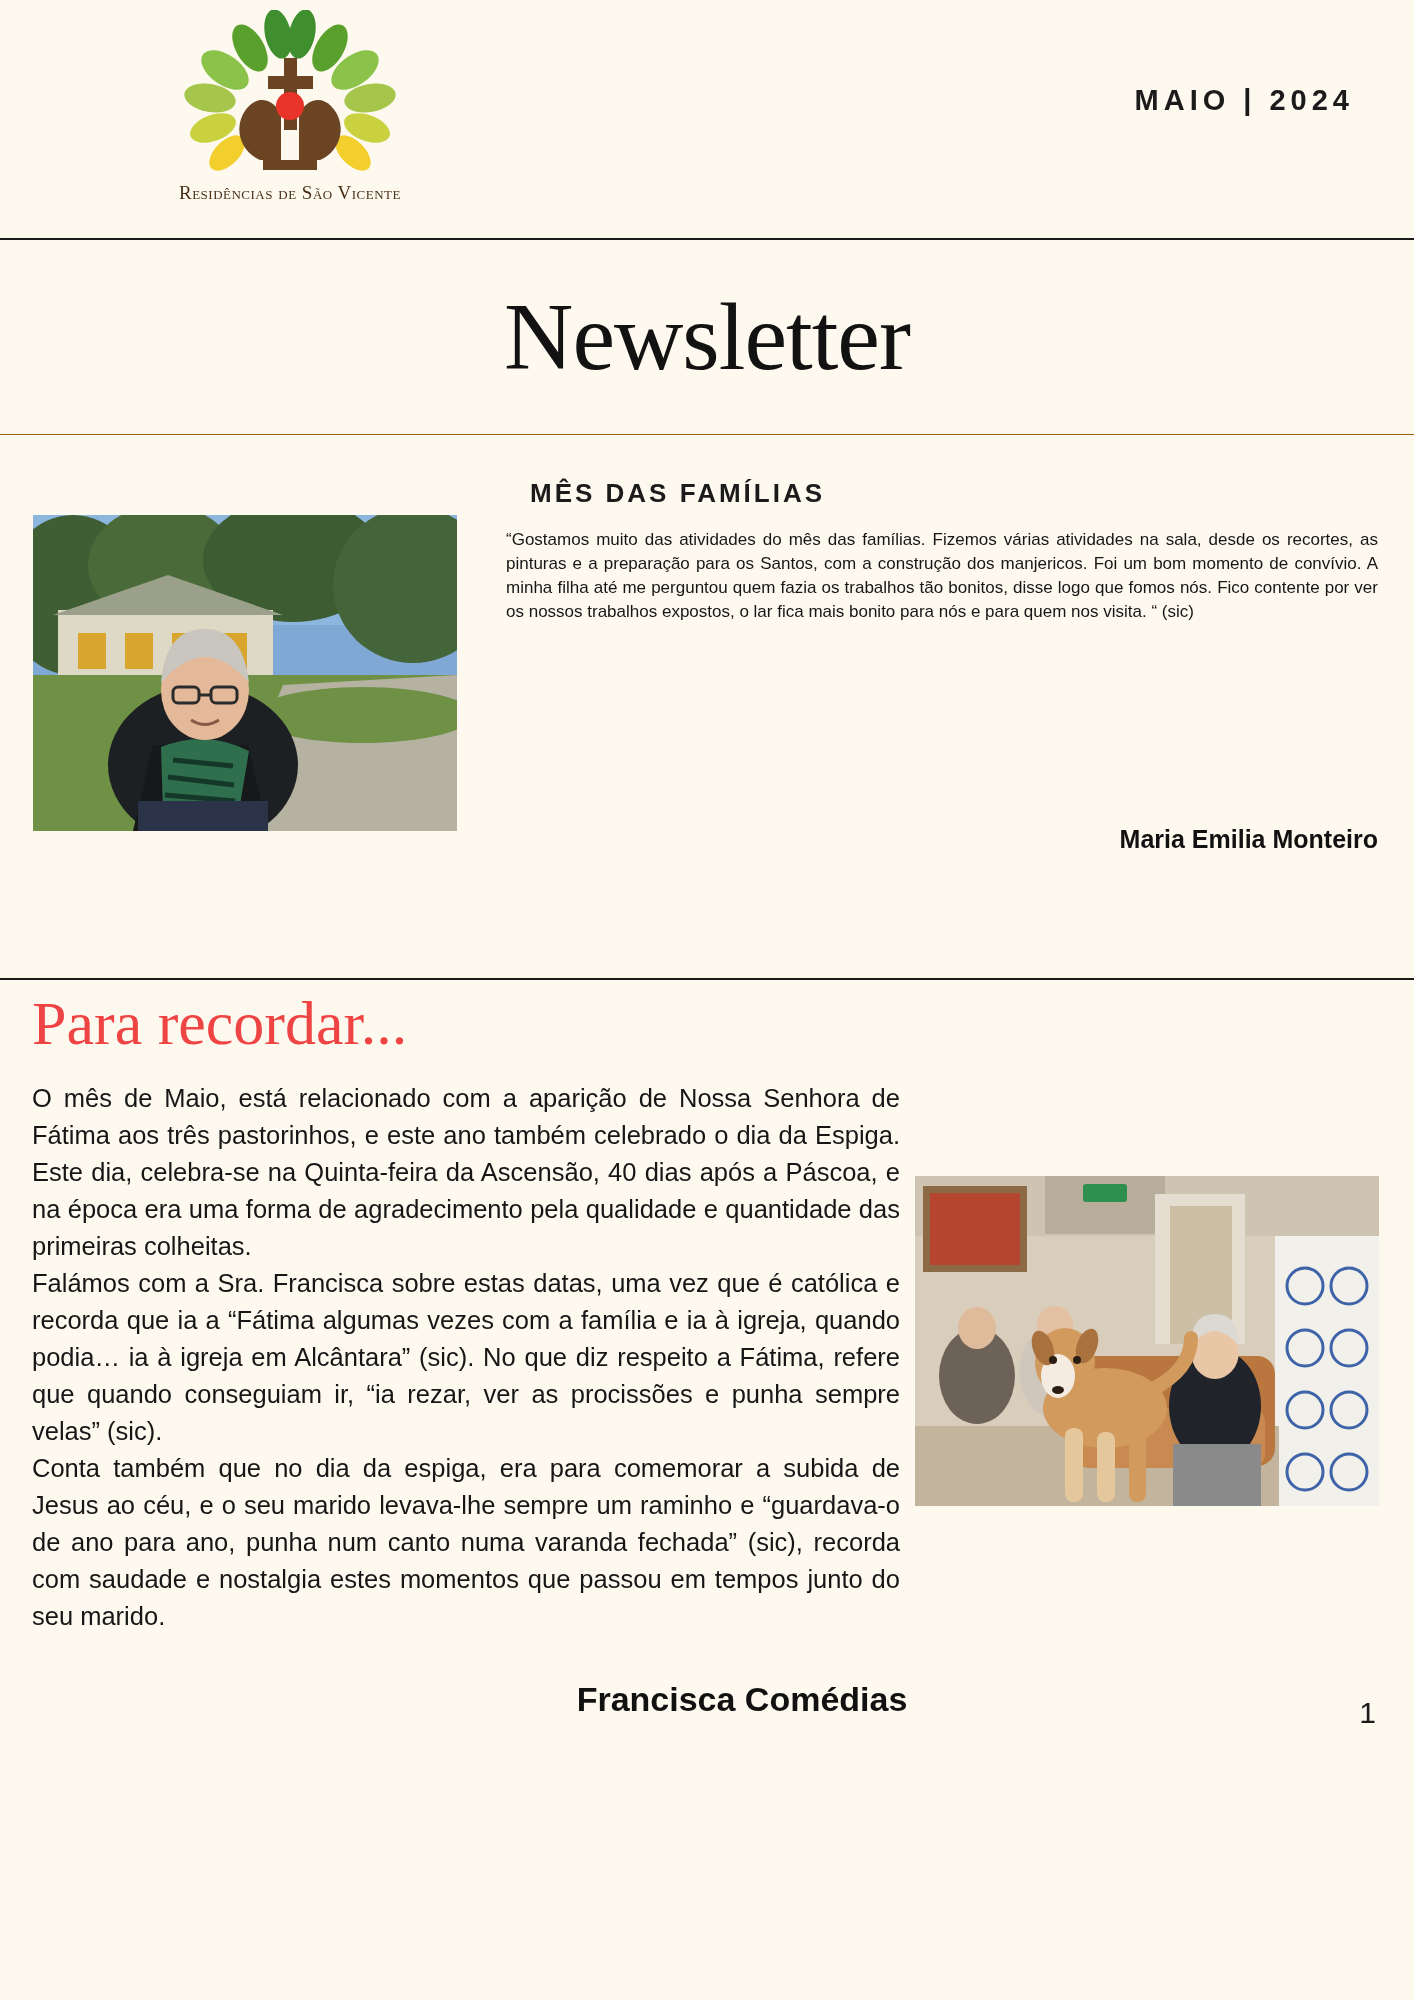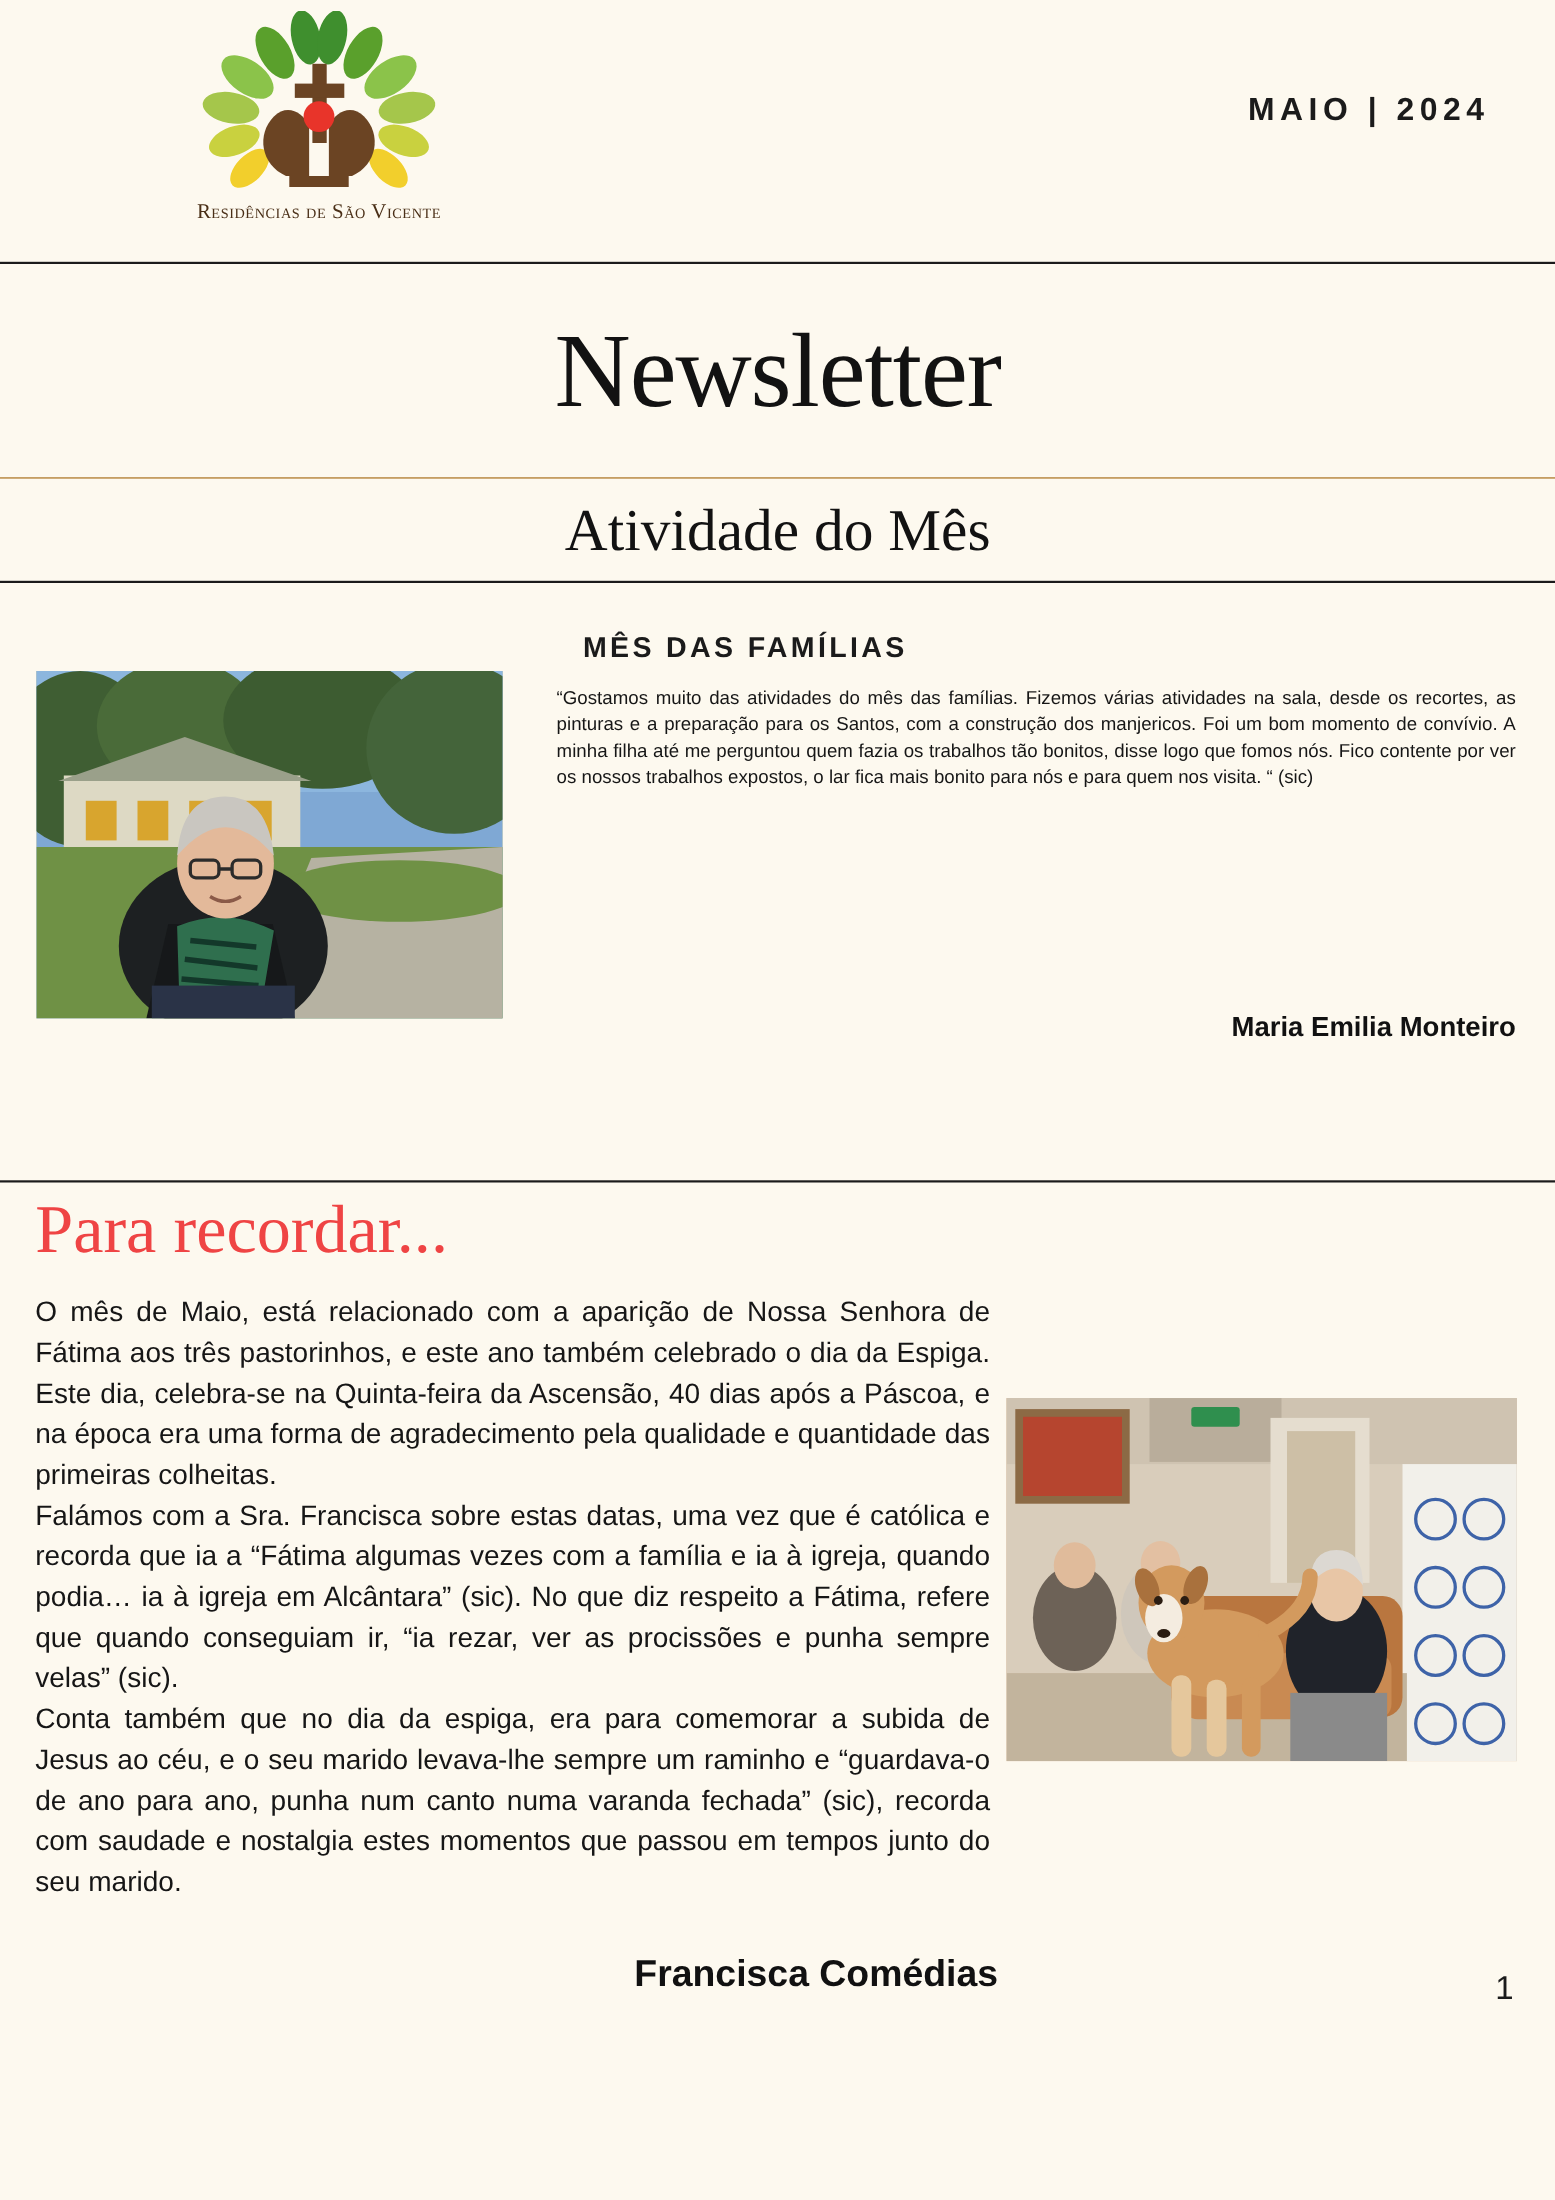--- a/index.html
+++ b/index.html
@@ -229,23 +229,20 @@
       </div>
       <div class="logo-caption">Residências de São Vicente</div>
     </div>
     <div class="issue-date">MAIO | 2024</div>
   </div>
 
   <div class="title-band">
     <div class="newsletter-title">Newsletter</div>
   </div>
 
-  <div class="subtitle-band">
-    <div class="section-title">Atividade do Mês</div>
-  </div>
 
   <div class="activity">
     <div class="activity-heading">MÊS DAS FAMÍLIAS</div>
 
     <div class="photo photo-1">
       <svg width="424" height="316" viewBox="0 0 424 316" xmlns="http://www.w3.org/2000/svg">
         <rect width="424" height="316" fill="#7fa8d4"></rect>
 
         <rect width="424" height="110" fill="#8cb6de"></rect>
 

